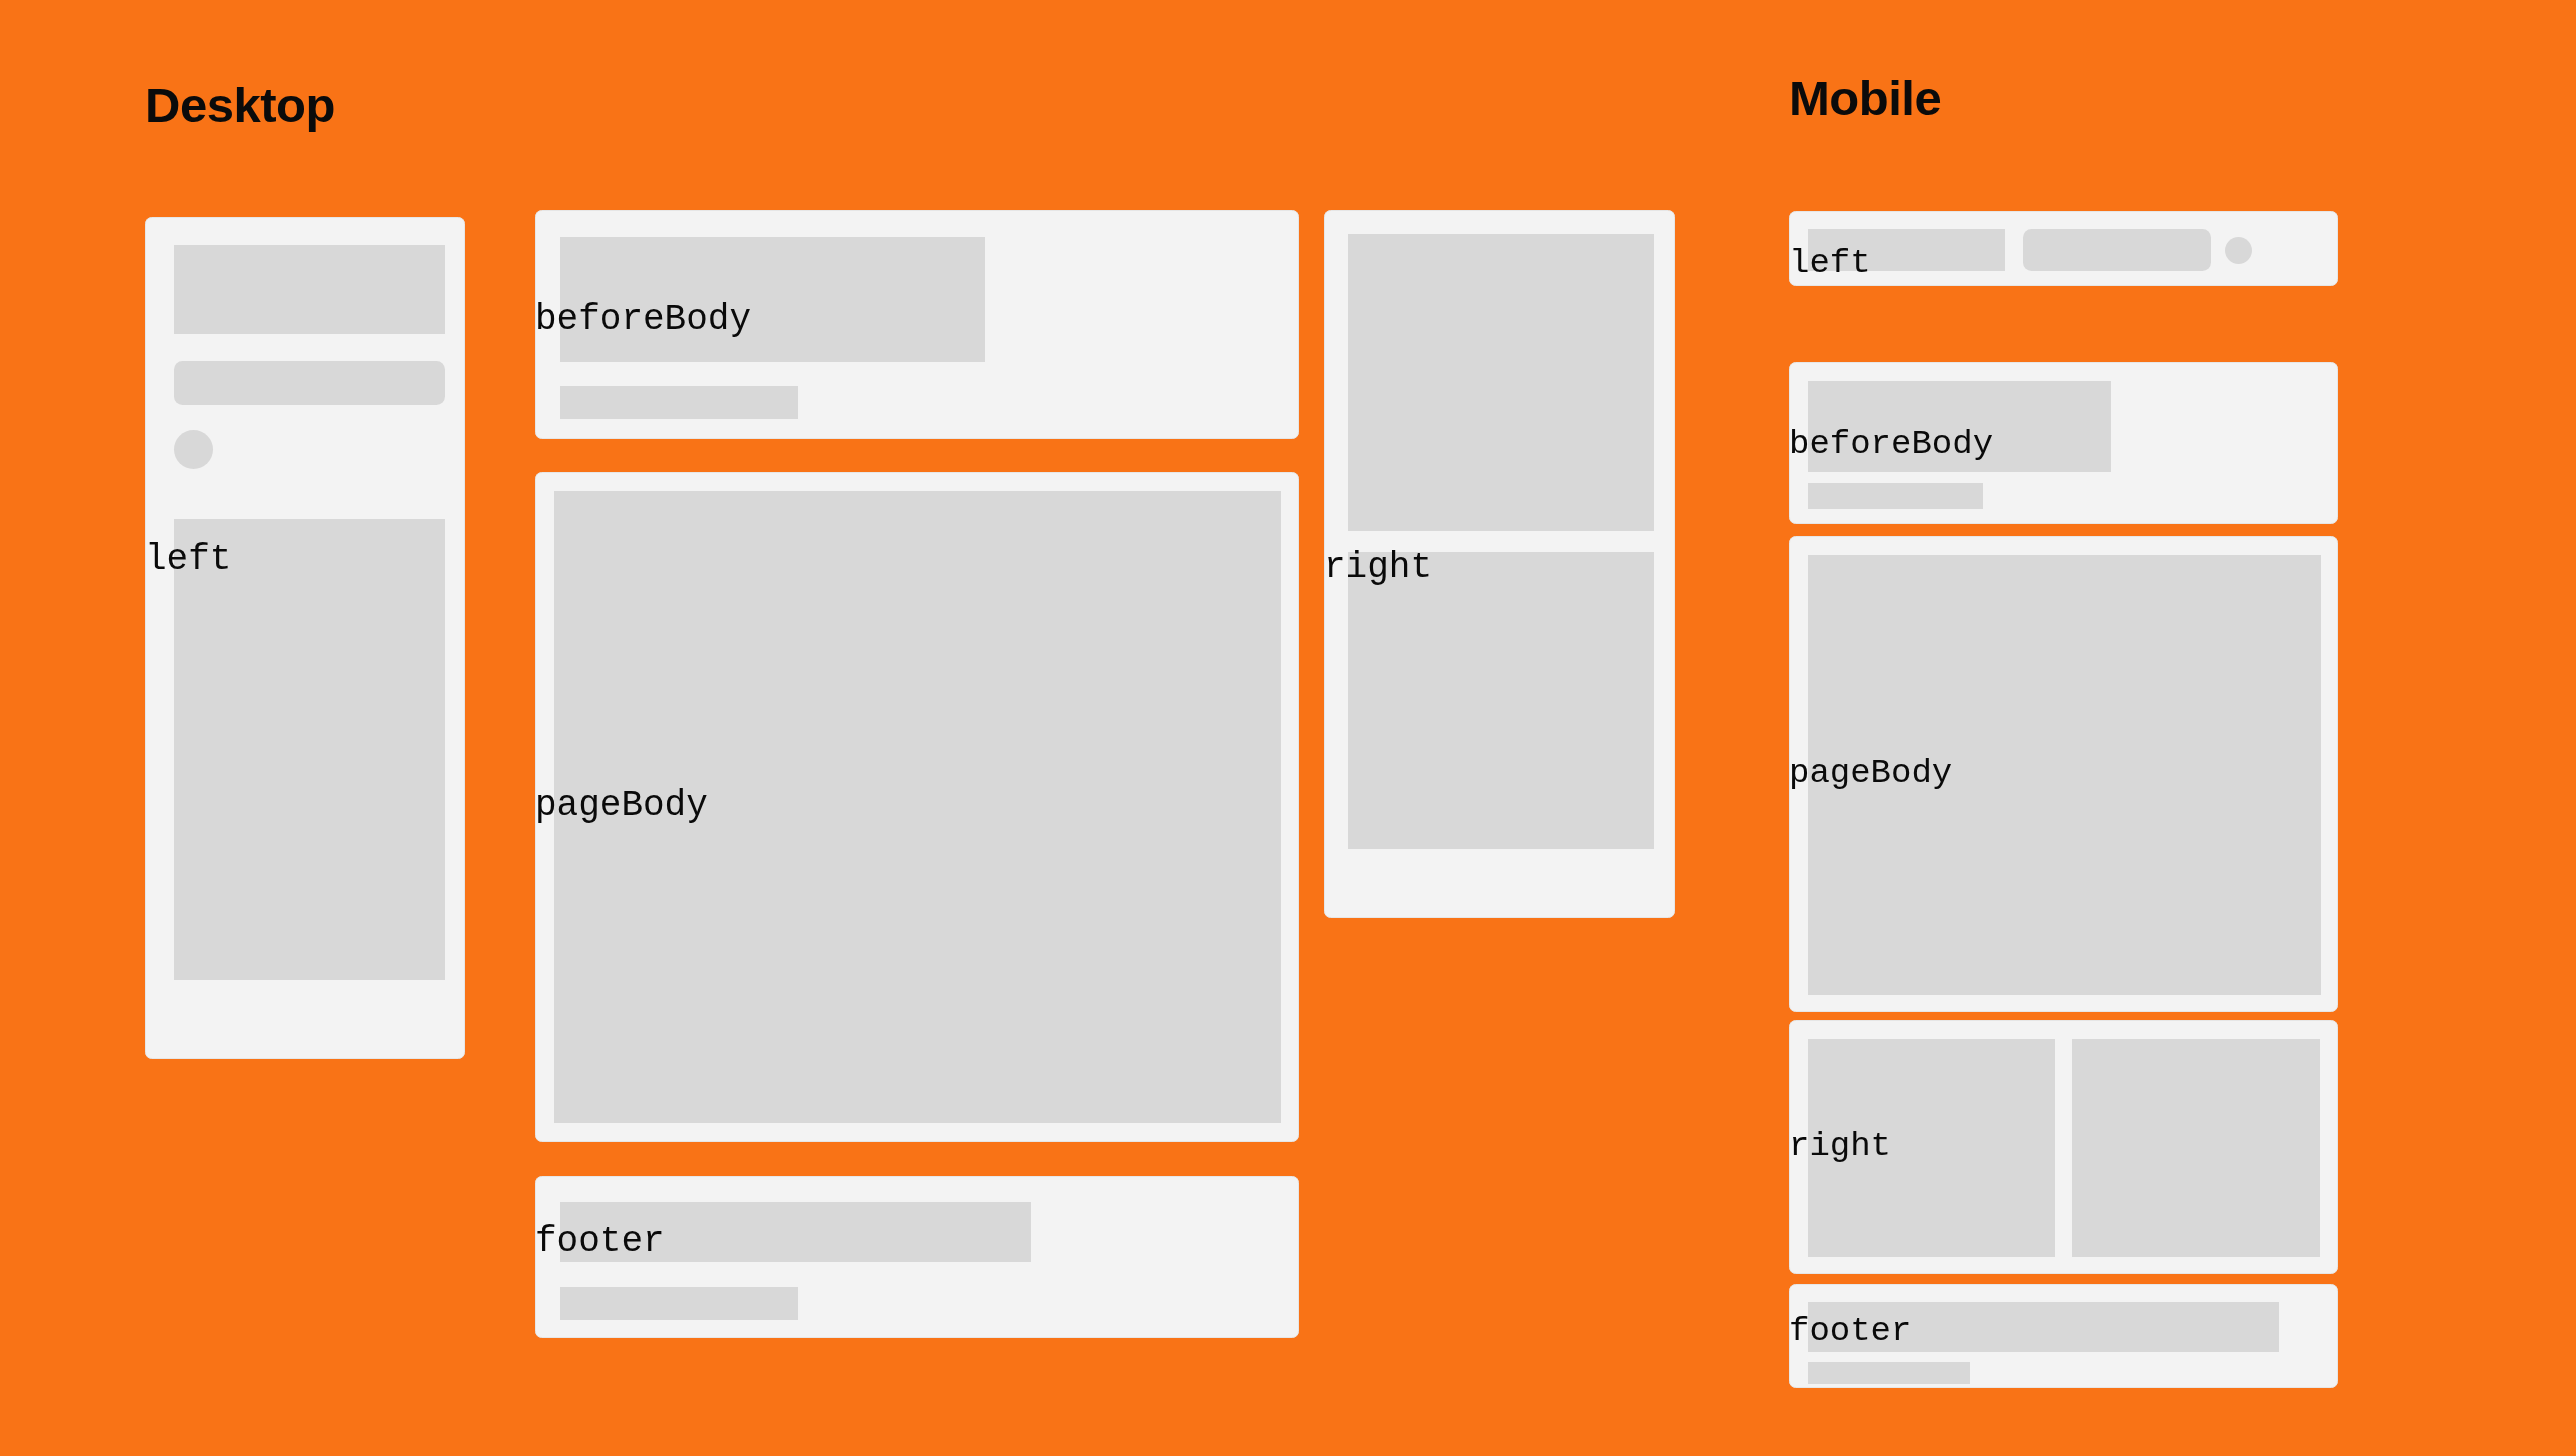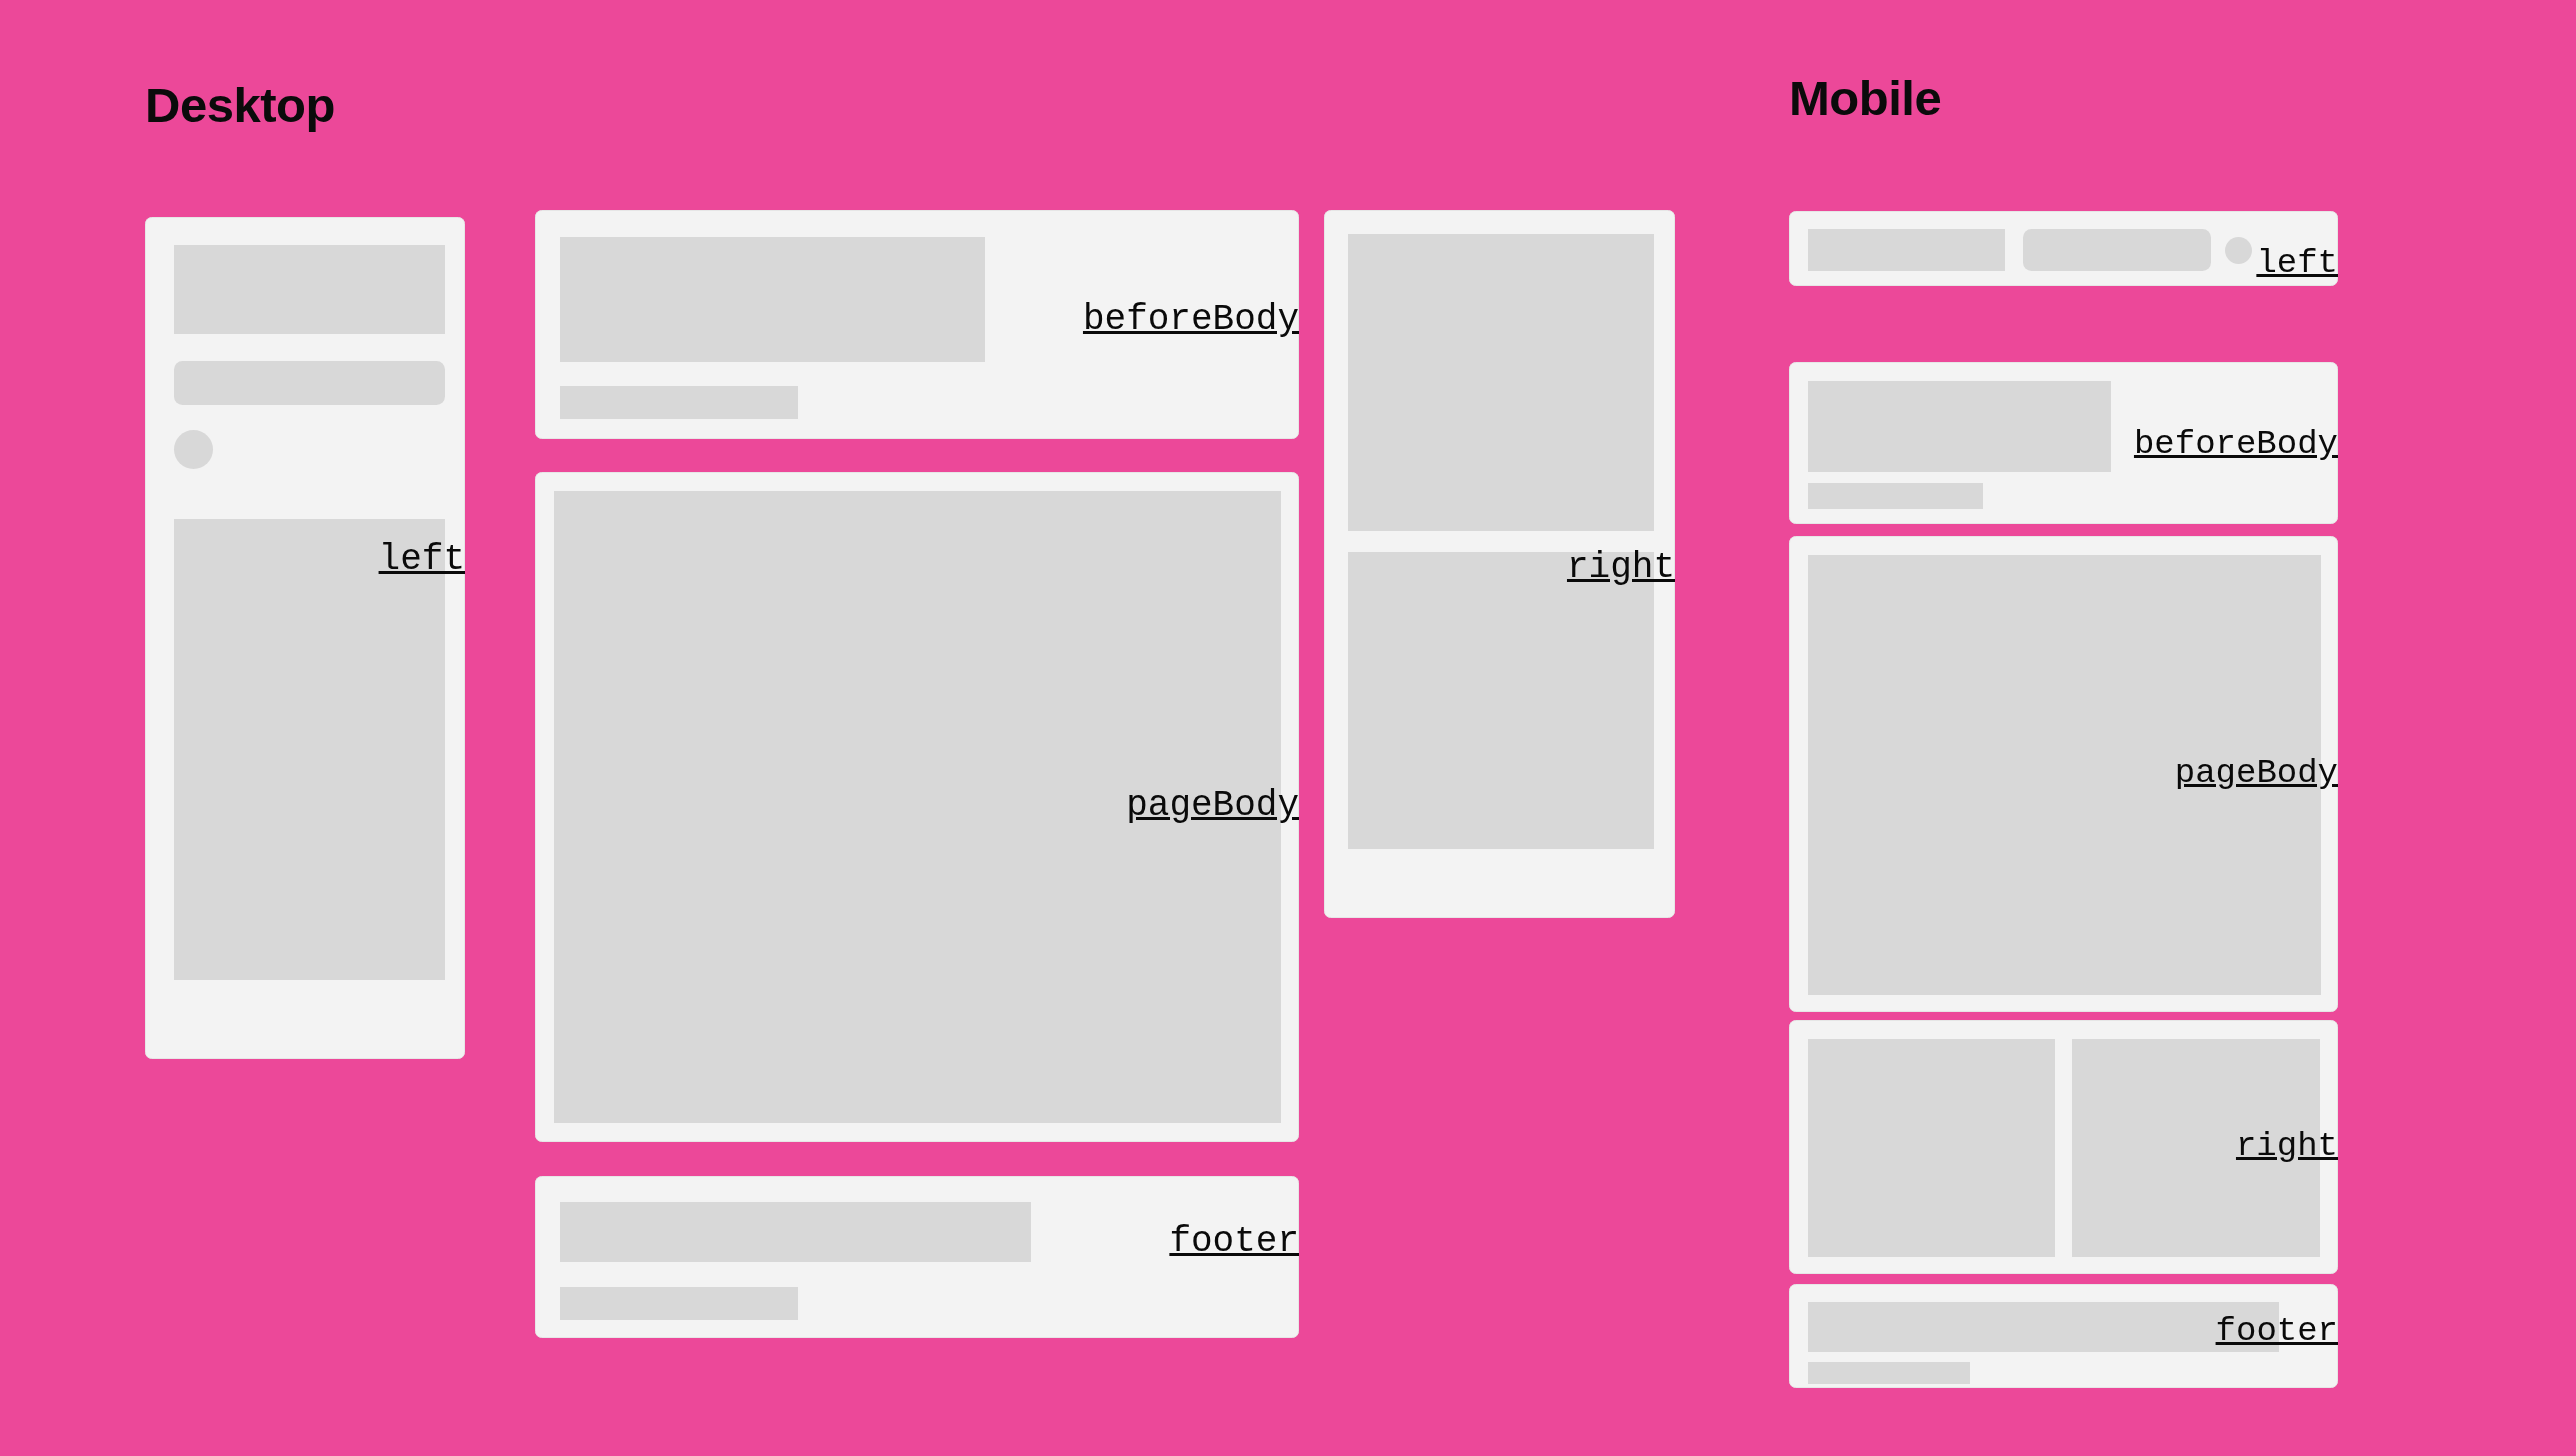--- a/index.html
+++ b/index.html
@@ -10,21 +10,21 @@
     height: 1456px;
     background: #f3f3f3;
     font-family: "Liberation Sans", sans-serif;
     overflow: hidden;
   }
 
   .stage {
     position: relative;
     width: 2576px;
     height: 1456px;
-    background: #ec4899;
+    background: #f97316;
   }
 
   
   .col-heading {
     position: absolute;
     font-family: "Liberation Sans", sans-serif;
     font-weight: bold;
     font-size: 49px;
     line-height: 1;
     color: #0b0b0b;
@@ -51,23 +51,22 @@
   .sk.circle  { border-radius: 50%; }
 
   
   .region-label {
     position: absolute;
     font-family: "Liberation Mono", "DejaVu Sans Mono", monospace;
     font-size: 36px;
     line-height: 1;
     color: #0a0a0a;
     white-space: nowrap;
-    text-align: right;
+    text-align: left;
     pointer-events: none;
-    text-decoration: underline;
   }
   .region-label.mobile-size { font-size: 34px; }
 
   
   #panel-desktop-left { left: 145px; top: 217px; width: 320px; height: 842px; }
   #dl-block-1 { left: 28px;  top: 27px;  width: 271px; height: 89px; }
   #dl-block-2 { left: 28px;  top: 143px; width: 271px; height: 44px; }
   #dl-avatar  { left: 28px;  top: 212px; width: 39px;  height: 39px; }
   #dl-block-3 { left: 28px;  top: 301px; width: 271px; height: 461px; }
   #label-desktop-left { left: 145px; top: 542px; width: 320px; }

